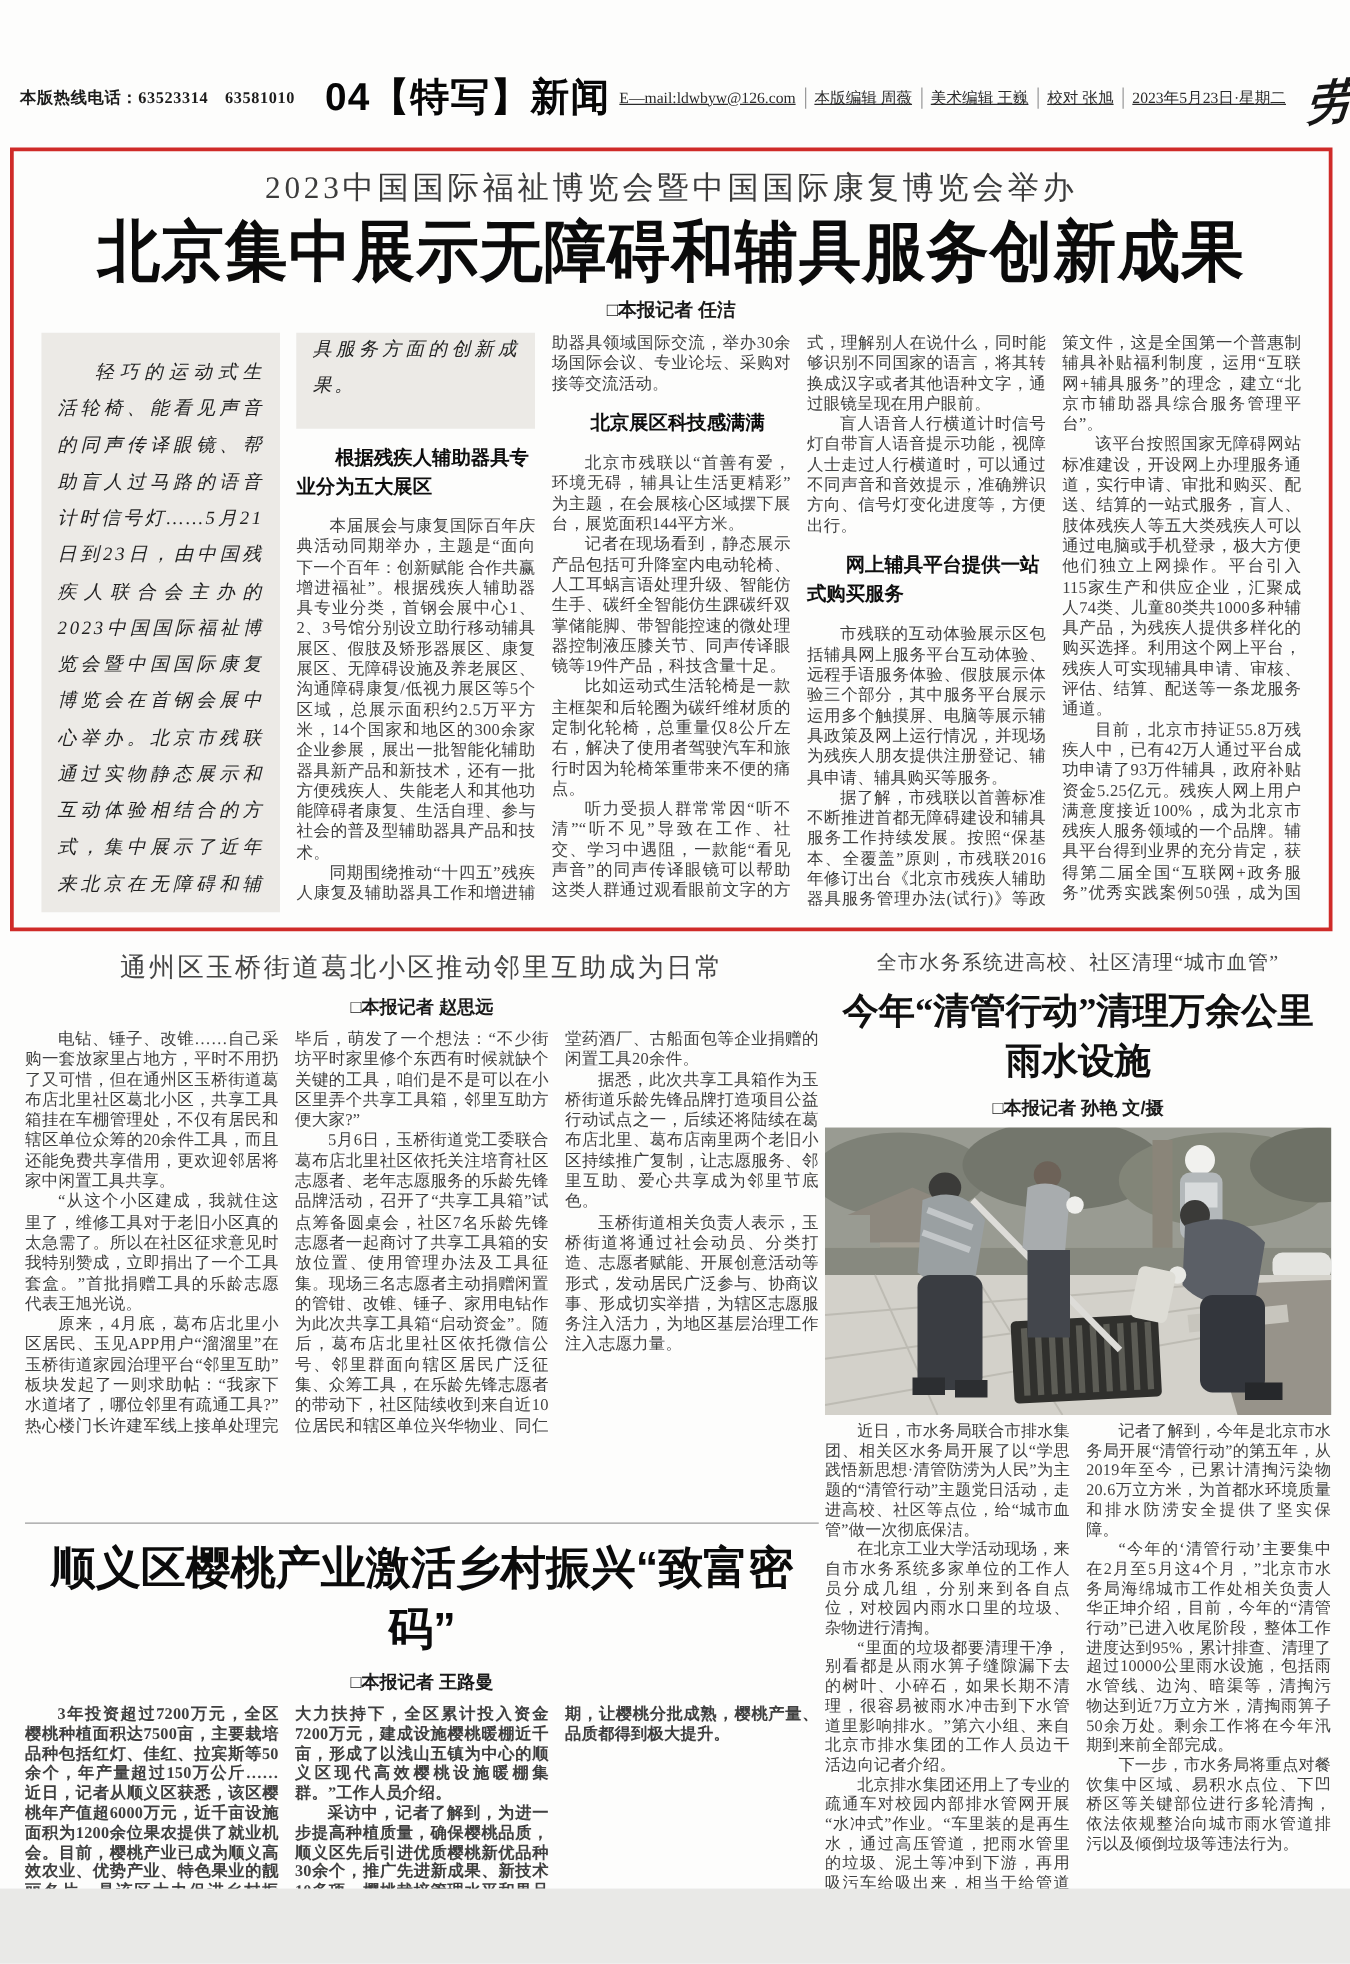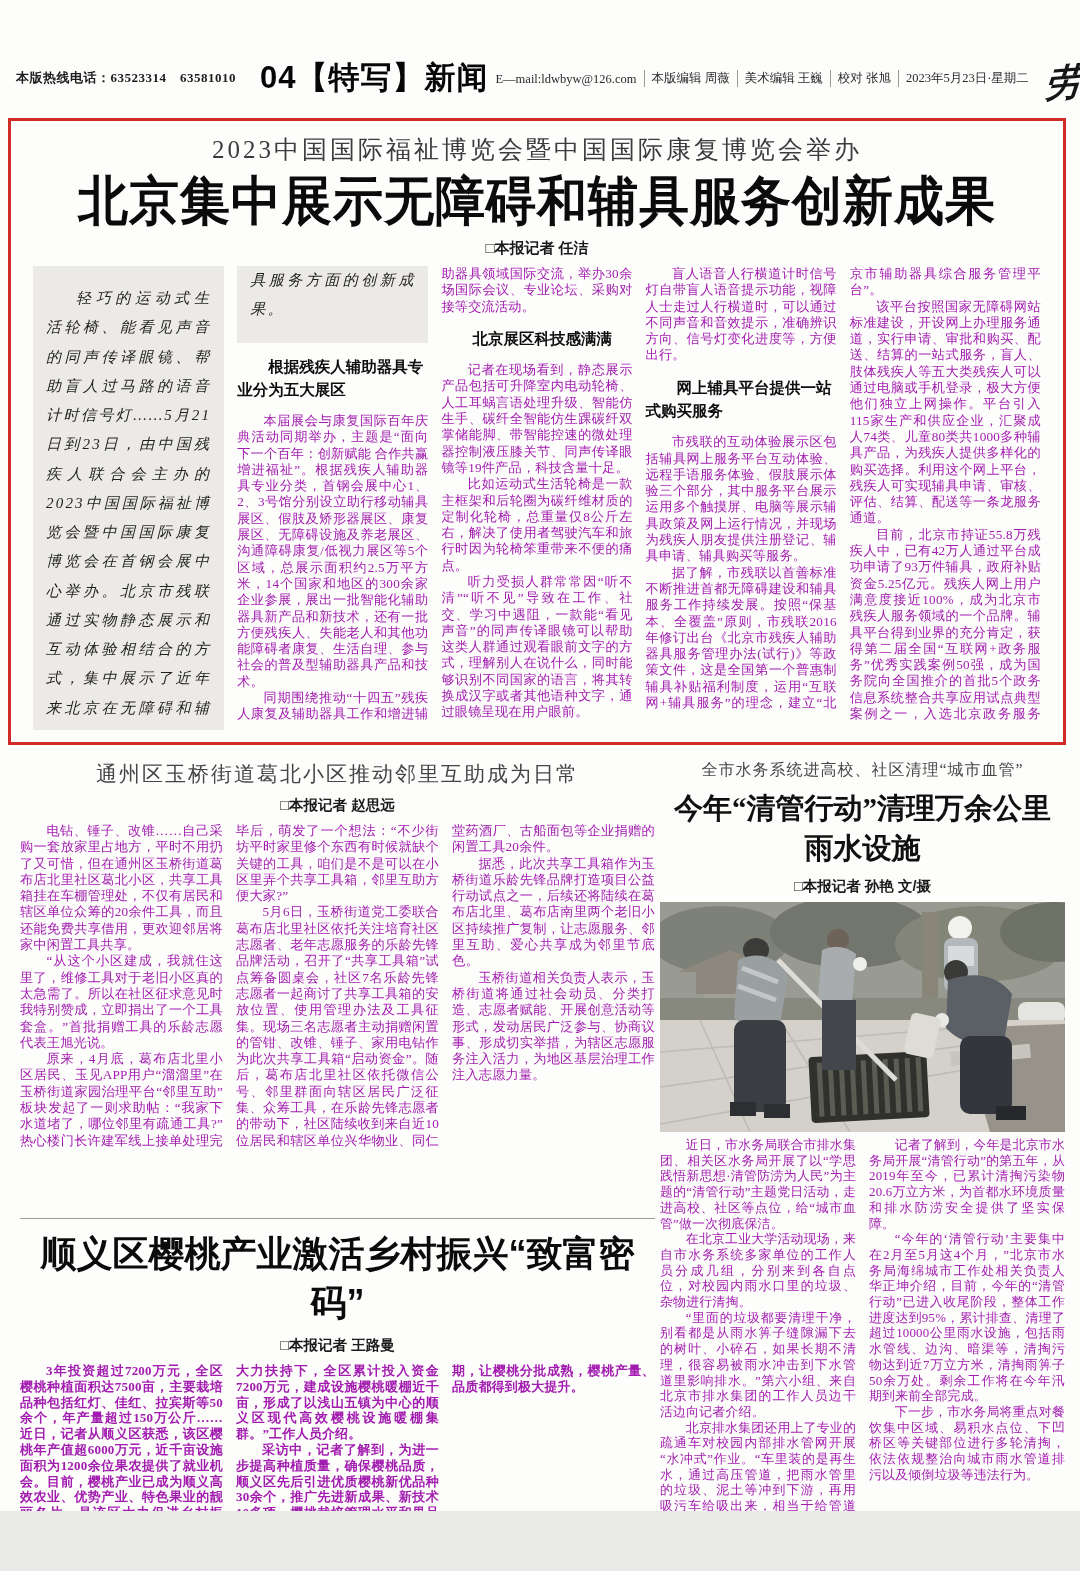--- a/index.html
+++ b/index.html
@@ -4,37 +4,37 @@
 <style>
   html,body{margin:0;padding:0;background:#e9e9e7;}
   .page{position:relative;width:1080px;height:1511px;margin:0 auto;background:#fdfdfc;overflow:hidden;
         font-family:"Liberation Serif","DejaVu Serif",serif;color:#222;}
   
   .masthead{position:absolute;top:42px;left:16px;right:14px;height:72px;display:flex;align-items:center;}
   .hotline{font-size:13px;font-weight:bold;color:#1c1c1c;white-space:nowrap;letter-spacing:.5px;}
   .mast-vline{width:1px;height:34px;background:#9a9a9a;margin:0 14px 0 10px;}
   .section-title{font-family:"Liberation Sans","DejaVu Sans",sans-serif;font-weight:900;font-size:31px;
         color:#060606;white-space:nowrap;letter-spacing:1px;}
-  .mast-meta{flex:1;display:flex;justify-content:flex-end;align-items:flex-end;font-size:12.5px;color:#2a2a2a;
-        white-space:nowrap;margin-right:10px;}
+  .mast-meta{flex:1;display:flex;justify-content:flex-end;align-items:center;font-size:12.5px;color:#2a2a2a;
+        white-space:nowrap;margin-right:10px;text-decoration:underline;}
   .mast-meta span{padding:0 7px;}
   .mast-meta span + span{border-left:1px solid #9a9a9a;}
   .logo{font-size:38px;font-weight:bold;font-style:italic;color:#161616;white-space:nowrap;
         transform:skewX(-10deg) rotate(-5deg);letter-spacing:-3px;line-height:1;}
   
   .feature-box{position:absolute;top:118px;left:8px;right:14px;height:627px;border:3px solid #cf2b28;
         background:#fdfdfc;box-sizing:border-box;padding:8px 22px 0 22px;overflow:hidden;}
   .kicker-lg{text-align:center;font-size:25px;color:#3c3c3c;letter-spacing:3px;margin-top:4px;}
   .headline-xl{margin:8px 0 4px 0;text-align:center;font-family:"Liberation Sans","DejaVu Sans",sans-serif;
         font-weight:900;font-size:50px;line-height:1.1;color:#0b0b0b;letter-spacing:1px;transform:scaleY(1.06);}
   .byline{text-align:center;font-family:"Liberation Sans","DejaVu Sans",sans-serif;font-weight:bold;
         font-size:15px;color:#1a1a1a;margin:10px 0 8px 0;}
   
   .cols{column-gap:13px;column-fill:auto;overflow:hidden;text-align:justify;}
-  .cols p{margin:0;text-indent:2em;font-size:13.2px;line-height:16.3px;color:#a21caf;letter-spacing:.2px;}
+  .cols p{margin:0;text-indent:2em;font-size:13.2px;line-height:16.3px;color:#404040;letter-spacing:.2px;}
   .cols h3.subhead{font-family:"Liberation Sans","DejaVu Sans",sans-serif;font-weight:bold;font-size:15.5px;
         line-height:1.5;color:#0e0e0e;margin:12px 0;text-indent:2em;break-inside:avoid;text-align:left;}
   .cols .lead{background:#eceae6;padding:18px 13px;margin-bottom:12px;font-style:italic;
         font-size:15px;line-height:1.95;letter-spacing:2.2px;color:#1f1f1f;text-indent:2em;break-inside:avoid;}
   .cols5{height:464px;column-count:5;margin-top:4px;}
   .cols3{height:338px;column-count:3;margin-top:8px;}
   .cols3c{height:256px;column-count:3;margin-top:8px;}
   .cols3c p{font-size:13px;line-height:15.8px;font-weight:bold;}
   .cols2{height:474px;column-count:2;margin-top:6px;}
   .cols2 p{font-size:12.9px;line-height:15.7px;}
@@ -77,20 +77,21 @@
   <section class="feature-box">
     <div class="kicker-lg">2023中国国际福祉博览会暨中国国际康复博览会举办</div>
     <h1 class="headline-xl">北京集中展示无障碍和辅具服务创新成果</h1>
     <div class="byline">□本报记者 任洁</div>
     <div class="cols cols5">
         <div class="lead">轻巧的运动式生活轮椅、能看见声音的同声传译眼镜、帮助盲人过马路的语音计时信号灯……5月21日到23日，由中国残疾人联合会主办的2023中国国际福祉博览会暨中国国际康复博览会在首钢会展中心举办。北京市残联通过实物静态展示和互动体验相结合的方式，集中展示了近年来北京在无障碍和辅具服务方面的创新成果。</div>
         <h3 class="subhead">根据残疾人辅助器具专业分为五大展区</h3>
         <p class="p">本届展会与康复国际百年庆典活动同期举办，主题是“面向下一个百年：创新赋能 合作共赢 增进福祉”。根据残疾人辅助器具专业分类，首钢会展中心1、2、3号馆分别设立助行移动辅具展区、假肢及矫形器展区、康复展区、无障碍设施及养老展区、沟通障碍康复/低视力展区等5个区域，总展示面积约2.5万平方米，14个国家和地区的300余家企业参展，展出一批智能化辅助器具新产品和新技术，还有一批方便残疾人、失能老人和其他功能障碍者康复、生活自理、参与社会的普及型辅助器具产品和技术。</p>
         <p class="p">同期围绕推动“十四五”残疾人康复及辅助器具工作和增进辅助器具领域国际交流，举办30余场国际会议、专业论坛、采购对接等交流活动。</p>
         <h3 class="subhead">北京展区科技感满满</h3>
+        <p class="p">北京市残联以“首善有爱，环境无碍，辅具让生活更精彩”为主题，在会展核心区域摆下展台，展览面积144平方米。</p>
         <p class="p">记者在现场看到，静态展示产品包括可升降室内电动轮椅、人工耳蜗言语处理升级、智能仿生手、碳纤全智能仿生踝碳纤双掌储能脚、带智能控速的微处理器控制液压膝关节、同声传译眼镜等19件产品，科技含量十足。</p>
         <p class="p">比如运动式生活轮椅是一款主框架和后轮圈为碳纤维材质的定制化轮椅，总重量仅8公斤左右，解决了使用者驾驶汽车和旅行时因为轮椅笨重带来不便的痛点。</p>
         <p class="p">听力受损人群常常因“听不清”“听不见”导致在工作、社交、学习中遇阻，一款能“看见声音”的同声传译眼镜可以帮助这类人群通过观看眼前文字的方式，理解别人在说什么，同时能够识别不同国家的语言，将其转换成汉字或者其他语种文字，通过眼镜呈现在用户眼前。</p>
         <p class="p">盲人语音人行横道计时信号灯自带盲人语音提示功能，视障人士走过人行横道时，可以通过不同声音和音效提示，准确辨识方向、信号灯变化进度等，方便出行。</p>
         <h3 class="subhead">网上辅具平台提供一站式购买服务</h3>
         <p class="p">市残联的互动体验展示区包括辅具网上服务平台互动体验、远程手语服务体验、假肢展示体验三个部分，其中服务平台展示运用多个触摸屏、电脑等展示辅具政策及网上运行情况，并现场为残疾人朋友提供注册登记、辅具申请、辅具购买等服务。</p>
         <p class="p">据了解，市残联以首善标准不断推进首都无障碍建设和辅具服务工作持续发展。按照“保基本、全覆盖”原则，市残联2016年修订出台《北京市残疾人辅助器具服务管理办法(试行)》等政策文件，这是全国第一个普惠制辅具补贴福利制度，运用“互联网+辅具服务”的理念，建立“北京市辅助器具综合服务管理平台”。</p>
         <p class="p">该平台按照国家无障碍网站标准建设，开设网上办理服务通道，实行申请、审批和购买、配送、结算的一站式服务，盲人、肢体残疾人等五大类残疾人可以通过电脑或手机登录，极大方便他们独立上网操作。平台引入115家生产和供应企业，汇聚成人74类、儿童80类共1000多种辅具产品，为残疾人提供多样化的购买选择。利用这个网上平台，残疾人可实现辅具申请、审核、评估、结算、配送等一条龙服务通道。</p>
         <p class="p">目前，北京市持证55.8万残疾人中，已有42万人通过平台成功申请了93万件辅具，政府补贴资金5.25亿元。残疾人网上用户满意度接近100%，成为北京市残疾人服务领域的一个品牌。辅具平台得到业界的充分肯定，获得第二届全国“互联网+政务服务”优秀实践案例50强，成为国务院向全国推介的首批5个政务信息系统整合共享应用试点典型案例之一，入选北京政务服务“十佳案例”，2020年入选《联合国电子政务调查报告》。</p>
       </div>

